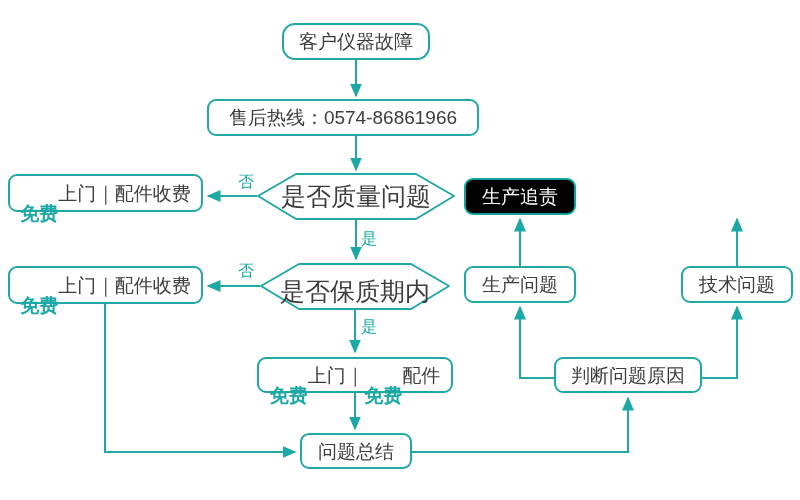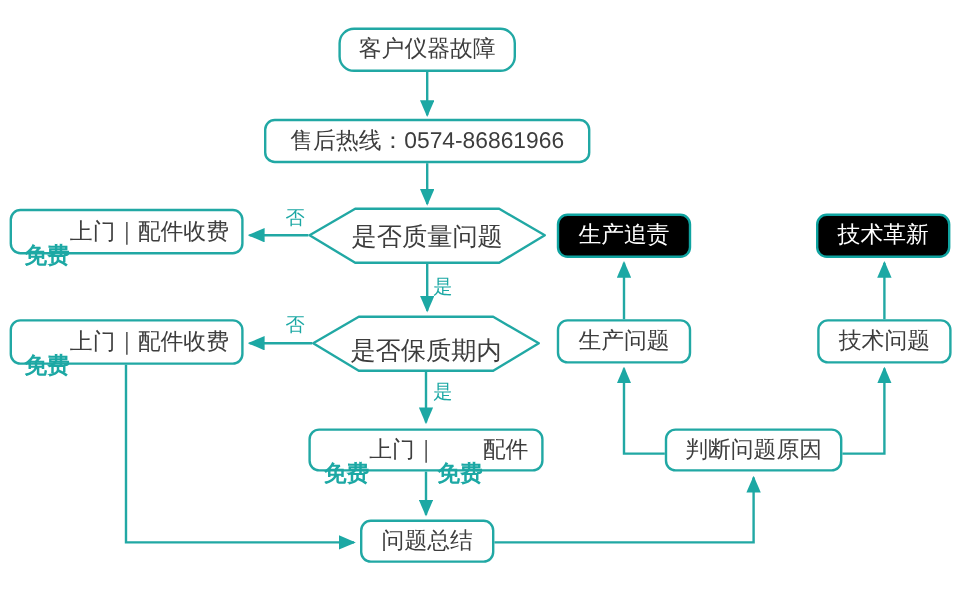--- a/index.html
+++ b/index.html
@@ -10,21 +10,21 @@
   .edges{position:absolute;left:0;top:0;width:800px;height:500px;}
   .box{
     position:absolute;box-sizing:border-box;
     border:2px solid #21a8a4;border-radius:9px;background:#ffffff;
     color:#3d3d3d;font-size:19px;line-height:1;
     display:flex;align-items:center;justify-content:center;white-space:nowrap;
   }
   .box.filled{background:#000000;border-color:#0fa3a0;color:#ffffff;}
   .accent{color:#1ca8a4;font-weight:bold;margin-top:40px;}
   .hex-text{
-    position:absolute;color:#3d3d3d;font-size:21px;
+    position:absolute;color:#3d3d3d;font-size:25px;
     display:flex;align-items:center;justify-content:center;white-space:nowrap;
   }
   .edge-label{
     position:absolute;color:#1ca8a4;font-size:16px;width:32px;height:24px;
     display:flex;align-items:center;justify-content:center;
   }
 </style>
 </head>
 <body>
 
@@ -50,21 +50,21 @@
     <path d="M702 378 L737 378 L737 307" stroke="#21a8a4" stroke-width="2" fill="none" marker-end="url(#arrow)"></path>
     <path d="M520 266 L520 219" stroke="#21a8a4" stroke-width="2" fill="none" marker-end="url(#arrow)"></path>
     <path d="M737 266 L737 219" stroke="#21a8a4" stroke-width="2" fill="none" marker-end="url(#arrow)"></path>
 
     <polygon points="258,196 296,174 416,174 454,196 416,219 296,219" fill="#ffffff" stroke="#21a8a4" stroke-width="2" stroke-linejoin="round"></polygon>
     <polygon points="261,286 299,264 411,264 449,286 411,309 299,309" fill="#ffffff" stroke="#21a8a4" stroke-width="2" stroke-linejoin="round"></polygon>
   </svg>
 
   <div class="box" style="left:282px;top:23px;width:148px;height:37px;border-radius:13px;">客户仪器故障</div>
 
-  <div class="box" style="left:220px;top:99px;width:272px;height:37px;">售后热线：0574-86861966</div>
+  <div class="box" style="left:207px;top:99px;width:272px;height:37px;">售后热线：0574-86861966</div>
 
   <div class="hex-text" style="left:258px;top:174px;width:196px;height:45px;">是否质量问题</div>
 
   <div class="hex-text" style="left:261px;top:264px;width:188px;height:55px;">是否保质期内</div>
 
   <div class="box" style="left:8px;top:174px;width:195px;height:38px;">
     <span class="accent">免费</span>
       <span>上门｜配件收费</span>
   </div>
 
@@ -75,21 +75,20 @@
 
   <div class="box" style="left:257px;top:357px;width:196px;height:36px;">
     <span class="accent">免费</span>
       <span>上门｜</span>
       <span class="accent">免费</span>
       <span>配件</span>
   </div>
 
   <div class="box filled" style="left:464px;top:178px;width:112px;height:37px;">生产追责</div>
 
-  <div class="box filled" style="left:680px;top:178px;width:112px;height:37px;">技术革新</div>
 
   <div class="box" style="left:681px;top:266px;width:112px;height:37px;">技术问题</div>
 
   <div class="box" style="left:464px;top:266px;width:112px;height:37px;">生产问题</div>
 
   <div class="box" style="left:554px;top:357px;width:148px;height:36px;">判断问题原因</div>
 
   <div class="box" style="left:300px;top:433px;width:112px;height:36px;">问题总结</div>
 
   <div class="edge-label" style="left:230px;top:170px;">否</div>

